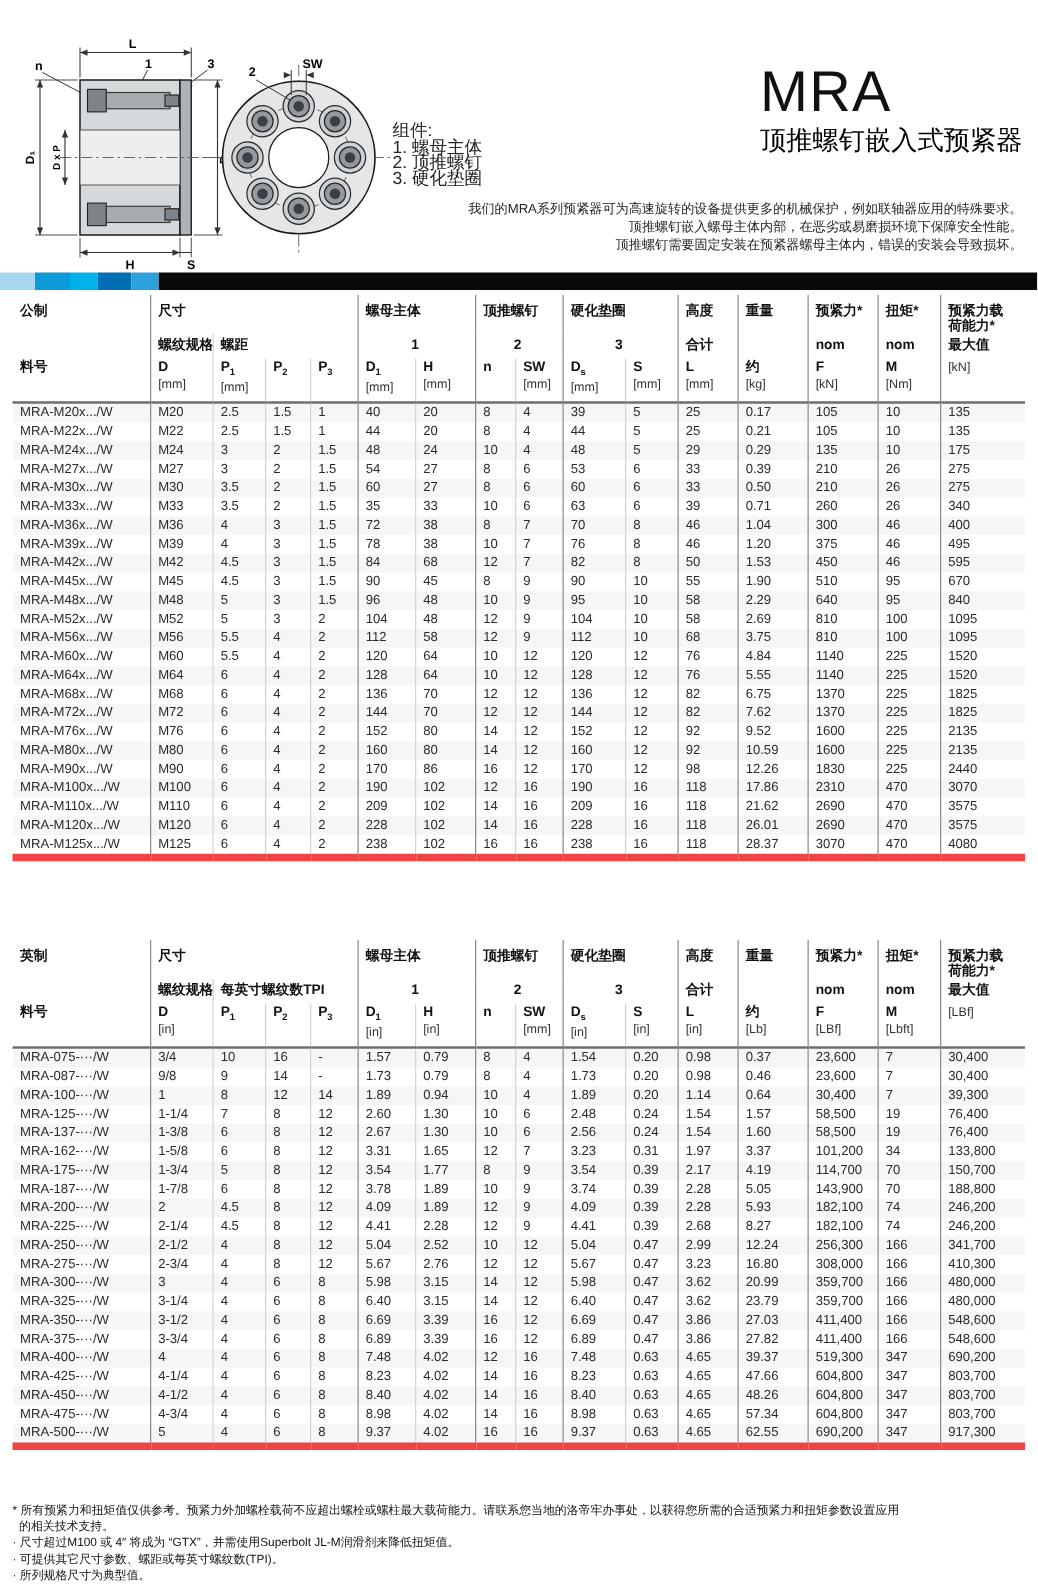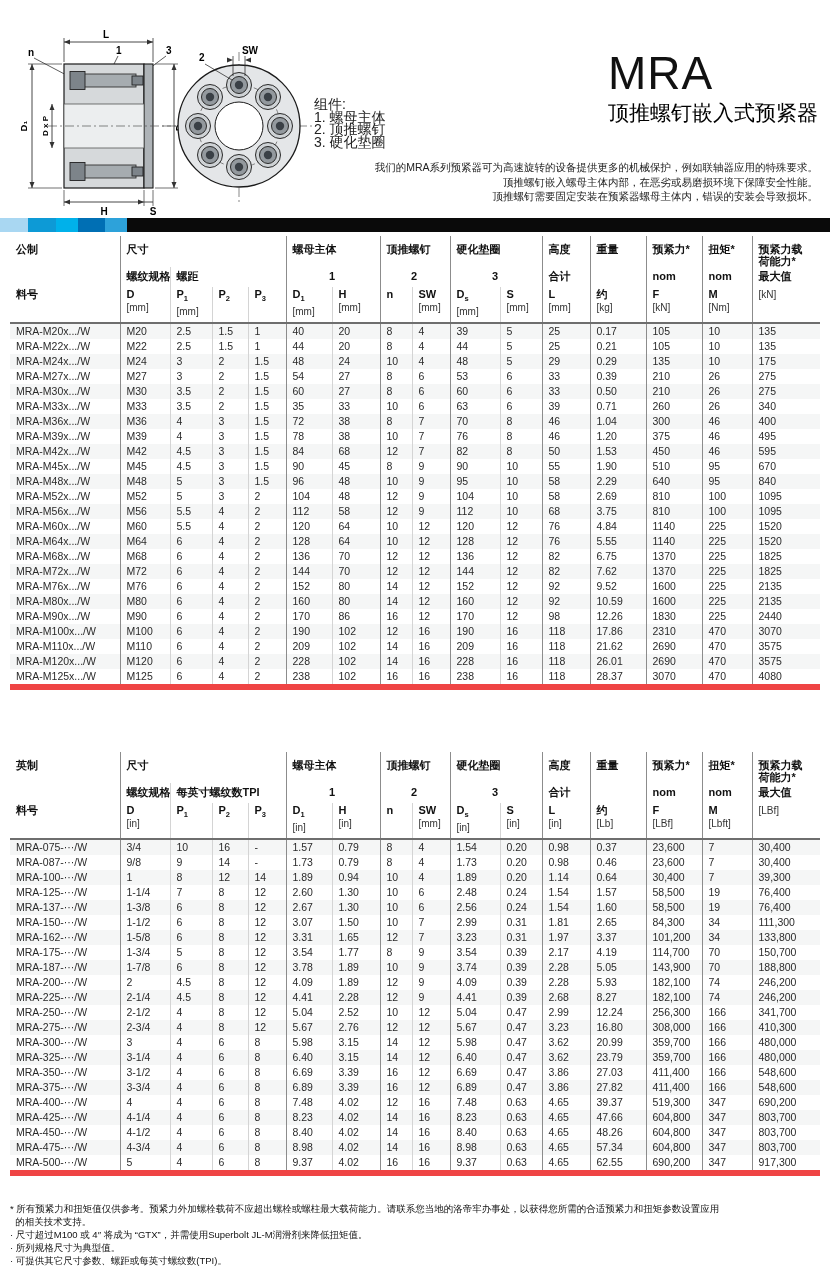--- a/index.html
+++ b/index.html
@@ -854,38 +854,20 @@
             <td class="bl">6</td>
             <td class="bd">2.56</td>
             <td class="bl">0.24</td>
             <td class="bd">1.54</td>
             <td class="bd">1.60</td>
             <td class="bd">58,500</td>
             <td class="bd">19</td>
             <td class="bd">76,400</td>
           </tr>
           <tr>
-            <td>MRA-150-···/W</td>
-            <td class="bd">1-1/2</td>
-            <td class="bl">6</td>
-            <td class="bl">8</td>
-            <td class="bl">12</td>
-            <td class="bd">3.07</td>
-            <td class="bl">1.50</td>
-            <td class="bd">10</td>
-            <td class="bl">7</td>
-            <td class="bd">2.99</td>
-            <td class="bl">0.31</td>
-            <td class="bd">1.81</td>
-            <td class="bd">2.65</td>
-            <td class="bd">84,300</td>
-            <td class="bd">34</td>
-            <td class="bd">111,300</td>
-          </tr>
-          <tr>
             <td>MRA-162-···/W</td>
             <td class="bd">1-5/8</td>
             <td class="bl">6</td>
             <td class="bl">8</td>
             <td class="bl">12</td>
             <td class="bd">3.31</td>
             <td class="bl">1.65</td>
             <td class="bd">12</td>
             <td class="bl">7</td>
             <td class="bd">3.23</td>
@@ -1167,17 +1149,17 @@
             <td class="bd">917,300</td>
           </tr>
         </tbody>
       </table>
     </div>
 
   <div class="footnotes" id="footnotes">
       <div>* 所有预紧力和扭矩值仅供参考。预紧力外加螺栓载荷不应超出螺栓或螺柱最大载荷能力。请联系您当地的洛帝牢办事处，以获得您所需的合适预紧力和扭矩参数设置应用</div>
       <div>  的相关技术支持。</div>
       <div>· 尺寸超过M100 或 4″ 将成为 “GTX”，并需使用Superbolt JL-M润滑剂来降低扭矩值。</div>
+      <div>· 可提供其它尺寸参数、螺距或每英寸螺纹数(TPI)。</div>
       <div>· 所列规格尺寸为典型值。</div>
-      <div>· 可提供其它尺寸参数、螺距或每英寸螺纹数(TPI)。</div>
     </div>
 
 </div>
 
 </body></html>

